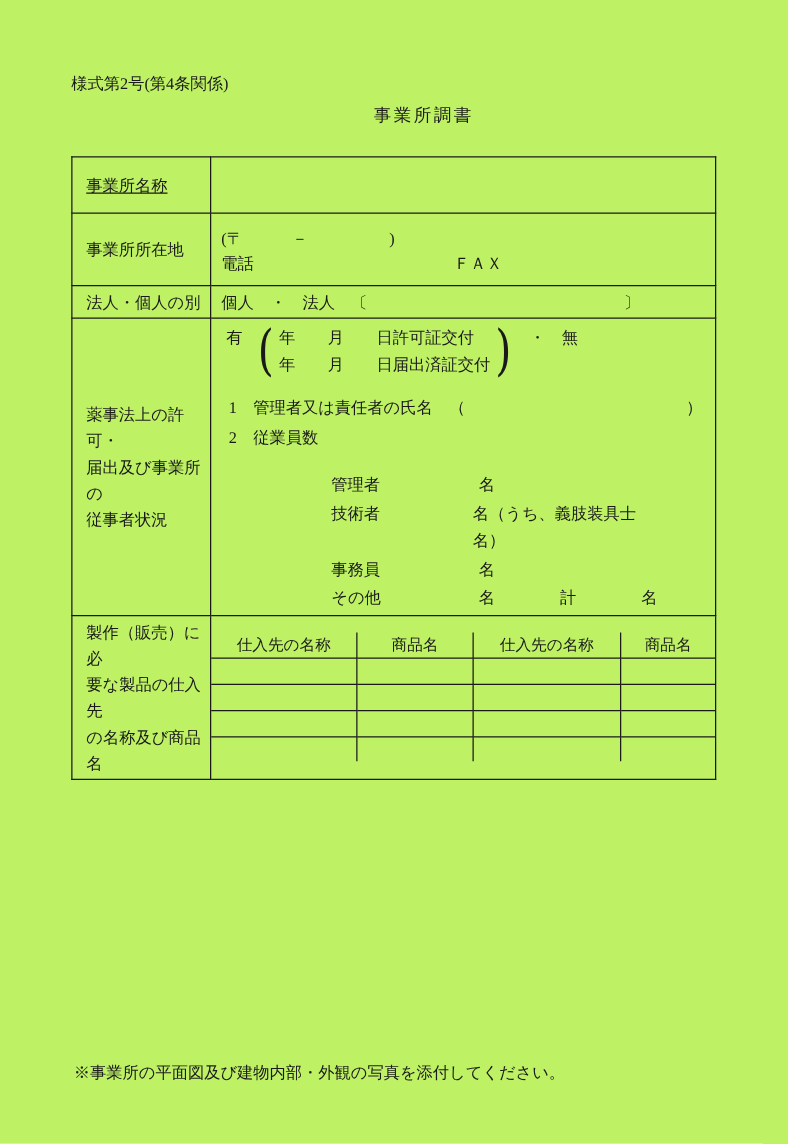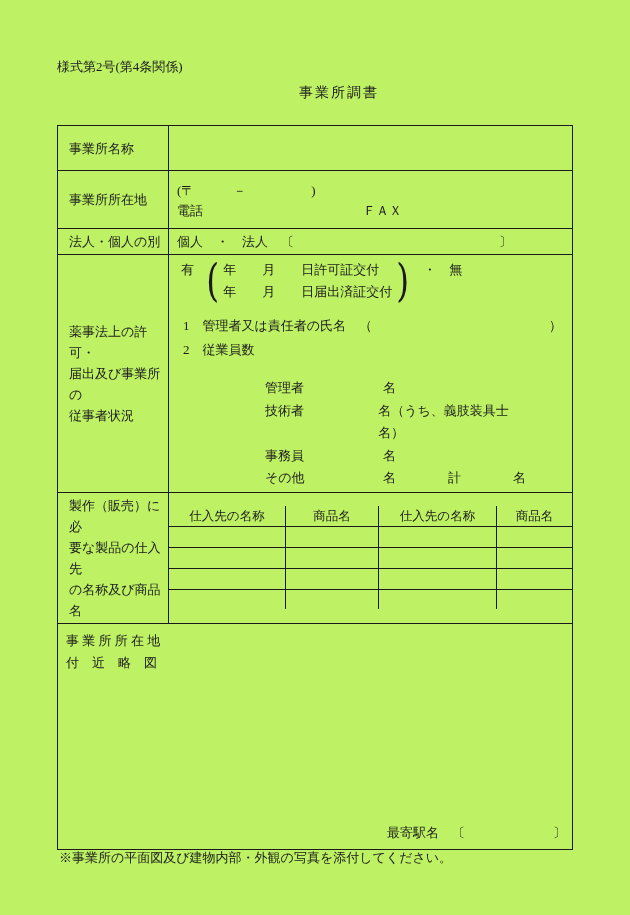--- a/index.html
+++ b/index.html
@@ -13,21 +13,21 @@
 
   .form-no { position: absolute; left: 57px; top: 58px; font-size: 13px; }
   .doc-title { position: absolute; left: 0; top: 84px; width: 100%; text-align: center; font-size: 14px; letter-spacing: 2px; padding-left: 48px; }
 
   table.main { position: absolute; left: 57px; top: 125px; width: 516px; border-collapse: collapse; table-layout: fixed; }
   table.main td { border: 1px solid #1a1a1a; font-size: 13px; vertical-align: middle; }
 
   td.lbl { width: 111px; padding: 2px 4px 2px 11px; line-height: 21px; }
   td.val { padding: 2px 8px; }
 
-  .h45 { height: 45px; } .h58 { height: 58px; } .h60 { height: 60px; }
+  .h45 { height: 45px; text-decoration: underline; } .h58 { height: 58px; } .h60 { height: 60px; }
   .h22 { height: 22px; } .h204 { height: 204px; } .h105 { height: 105px; } .h226 { height: 226px; }
 
   
   td.addr-cell { padding: 4px 8px; vertical-align: top; }
   .addr-postal { line-height: 20px; margin-top: 2px; }
   .addr-line2 { display: flex; line-height: 20px; }
   .addr-fax { margin-left: 160px; }
 
   
   td.entity-cell { }
@@ -174,31 +174,18 @@
           <div class="sg-cell last-col"></div>
 
           <div class="sg-cell last-row"></div>
           <div class="sg-cell last-row"></div>
           <div class="sg-cell last-row"></div>
           <div class="sg-cell last-col last-row"></div>
         </div>
       </td>
     </tr>
 
-    <tr>
-      <td class="map-cell h226" colspan="2">
-        <div class="map-label">
-          <div>事 業 所 所 在 地</div>
-          <div>付　近　略　図</div>
-        </div>
-        <div class="station-line">
-          <span>最寄駅名　〔</span>
-          <span class="station-gap"></span>
-          <span>〕</span>
-        </div>
-      </td>
-    </tr>
   </tbody>
     </table>
 
   <div class="footer-note">※事業所の平面図及び建物内部・外観の写真を添付してください。</div>
 
 </div>
 
 </body></html>

